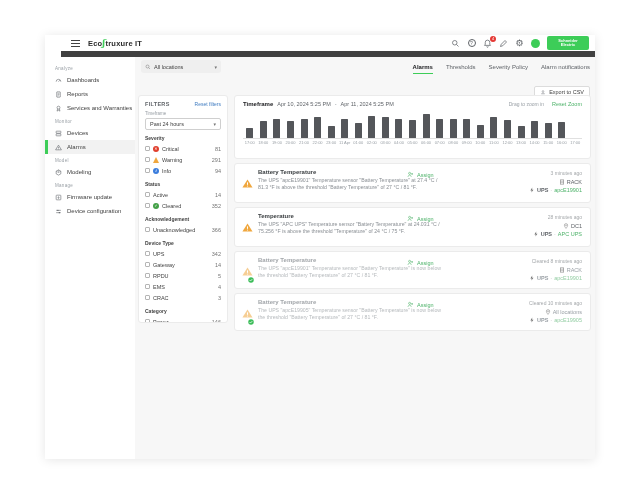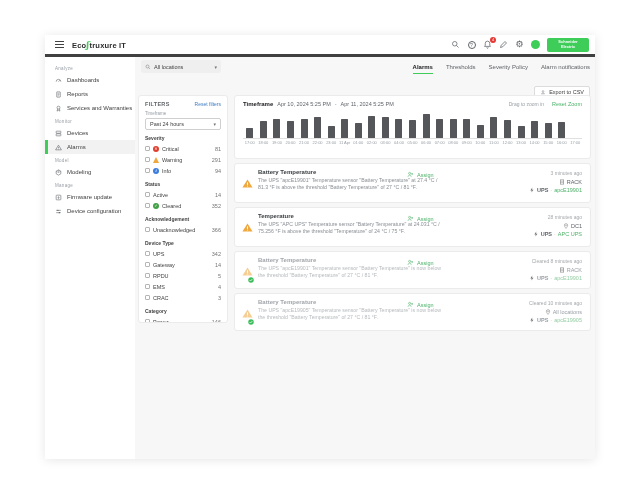--- a/index.html
+++ b/index.html
@@ -1,20 +1,20 @@
 <!DOCTYPE html>
 <html><head>
 <meta charset="utf-8">
 <style>
   * { margin:0; padding:0; box-sizing:border-box; }
   html,body { width:640px; height:480px; background:#ffffff; font-family:"Liberation Sans","DejaVu Sans",sans-serif; color:#424242; overflow:hidden; }
   #app { position:absolute; left:45px; top:35px; width:550px; height:424px; background:#fff; box-shadow:0 1px 10px rgba(0,0,0,.10); }
 
   
-  #topbar { position:absolute; top:0; left:0; right:0; height:22px; background:#fff; border-bottom:3px solid #404040; display:flex; align-items:center; padding:0 6px 0 10px; }
+  #topbar { position:absolute; top:0; left:16px; right:0; height:22px; background:#fff; border-bottom:6px solid #404040; display:flex; align-items:center; padding:0 6px 0 10px; }
   .burger { width:9px; height:7px; display:flex; flex-direction:column; justify-content:space-between; cursor:pointer; }
   .burger i { display:block; height:1px; background:#424242; }
   .brand { margin-left:8px; font-size:7.5px; font-weight:700; color:#2b2b2b; letter-spacing:.2px; }
   .brand .sglyph { color:#3dcd58; font-style:italic; font-weight:700; font-size:9px; font-family:"DejaVu Serif",serif; }
   .tb-right { margin-left:auto; display:flex; align-items:center; gap:7px; }
   .tb-ic { width:9px; height:9px; color:#5f6368; position:relative; display:flex; align-items:center; justify-content:center; }
   .tb-ic svg { width:9px; height:9px; }
   .badge { position:absolute; top:-3px; right:-4px; min-width:6px; height:6px; border-radius:3px; background:#e53935; color:#fff; font-size:4px; line-height:6px; text-align:center; padding:0 1px; }
   .help-c { width:8px; height:8px; border:1px solid #5f6368; border-radius:50%; font-size:5px; line-height:6px; text-align:center; color:#5f6368; }
   .gear { font-size:9px; color:#5f6368; line-height:9px; }

